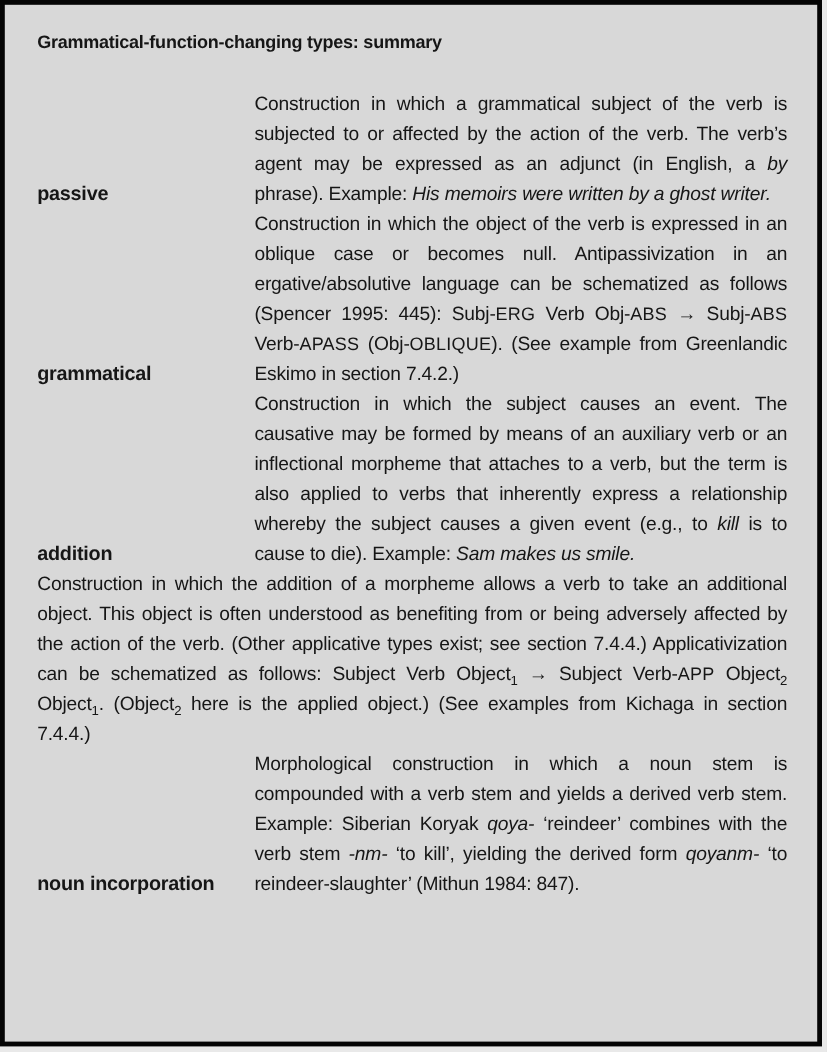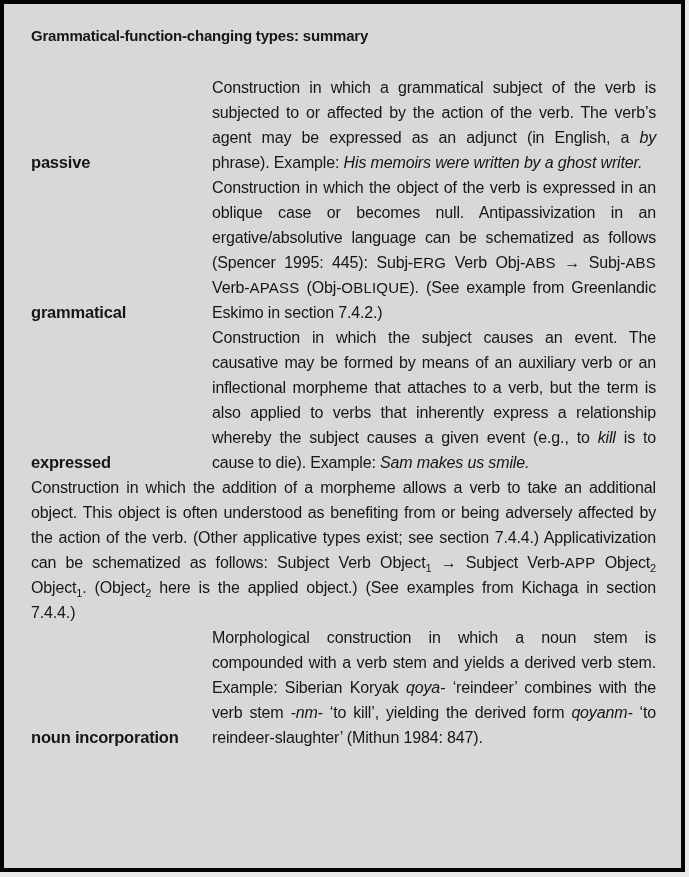--- a/index.html
+++ b/index.html
@@ -68,21 +68,21 @@
     <div class="term">passive</div>
     <div class="def"><span>Construction in which a grammatical subject of the verb is subjected to or affected by the action of the verb. The verb’s agent may be expressed as an adjunct (in English, a </span><span class="it">by</span><span> phrase). Example: </span><span class="it">His memoirs were written by a ghost writer.</span></div>
   </div>
 
   <div class="row">
     <div class="term">grammatical</div>
     <div class="def"><span>Construction in which the object of the verb is expressed in an oblique case or becomes null. Antipassivization in an ergative/absolutive language can be schematized as follows (Spencer 1995: 445): Subj-</span><span class="sc">ERG</span><span> Verb Obj-</span><span class="sc">ABS</span><span> → Subj-</span><span class="sc">ABS</span><span> Verb-</span><span class="sc">APASS</span><span> (Obj-</span><span class="sc">OBLIQUE</span><span>). (See example from Greenlandic Eskimo in section 7.4.2.)</span></div>
   </div>
 
   <div class="row">
-    <div class="term">expressed</div>
+    <div class="term">addition</div>
     <div class="def"><span>Construction in which the subject causes an event. The causative may be formed by means of an auxiliary verb or an inflectional morpheme that attaches to a verb, but the term is also applied to verbs that inherently express a relationship whereby the subject causes a given event (e.g., to </span><span class="it">kill</span><span> is to cause to die). Example: </span><span class="it">Sam makes us smile.</span></div>
   </div>
 
   <div class="row">
     <div class="def"><span>Construction in which the addition of a morpheme allows a verb to take an additional object. This object is often understood as benefiting from or being adversely affected by the action of the verb. (Other applicative types exist; see section 7.4.4.) Applicativization can be schematized as follows: Subject Verb Object</span><span class="sub">1</span><span> → Subject Verb-</span><span class="sc">APP</span><span> Object</span><span class="sub">2</span><span> Object</span><span class="sub">1</span><span>. (Object</span><span class="sub">2</span><span> here is the applied object.) (See examples from Kichaga in section 7.4.4.)</span></div>
   </div>
 
   <div class="row">
     <div class="term">noun incorporation</div>
     <div class="def"><span>Morphological construction in which a noun stem is compounded with a verb stem and yields a derived verb stem. Example: Siberian Koryak </span><span class="it">qoya-</span><span> ‘reindeer’ combines with the verb stem </span><span class="it">-nm-</span><span> ‘to kill’, yielding the derived form </span><span class="it">qoyanm-</span><span> ‘to reindeer-slaughter’ (Mithun 1984: 847).</span></div>

